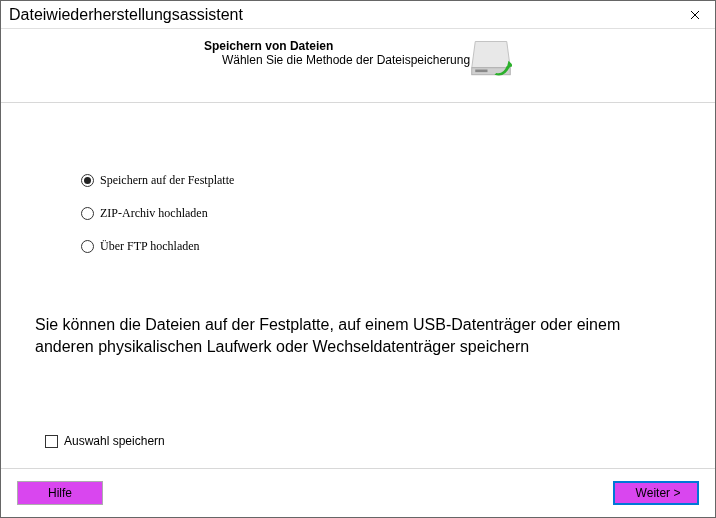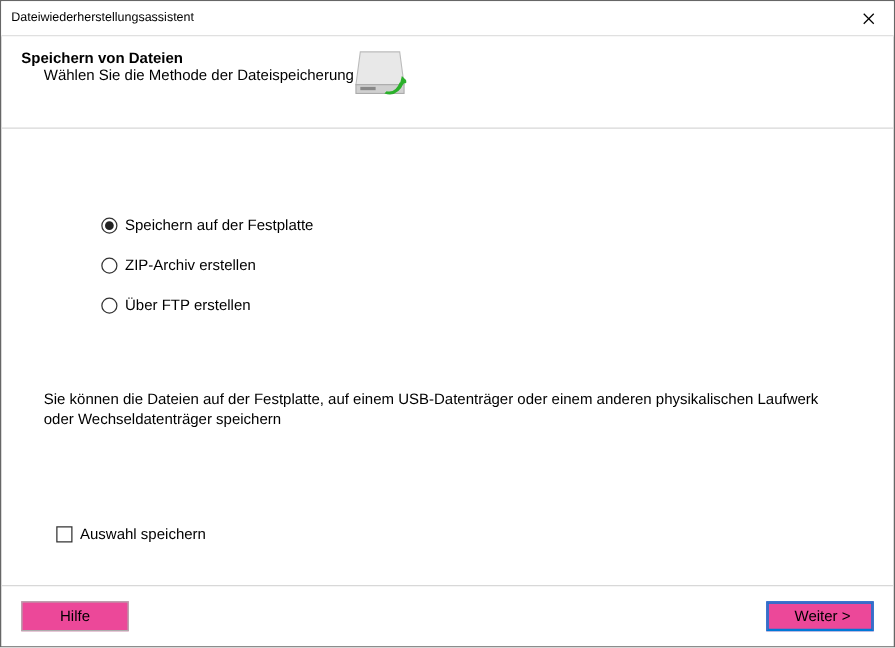--- a/index.html
+++ b/index.html
@@ -21,50 +21,51 @@
   }
   .titlebar {
     height: 28px;
     display: flex;
     align-items: center;
     justify-content: space-between;
     padding: 0 0 0 8px;
     border-bottom: 1px solid #e0e0e0;
     background: #ffffff;
   }
-  .titlebar .title { font-size: 10px; }
+  .titlebar .title { font-size: 16px; }
   .close-btn {
     width: 40px; height: 28px;
     display: flex; align-items: center; justify-content: center;
     font-size: 14px;
   }
   .header {
     padding: 10px 16px 20px 16px;
     display: flex;
-    justify-content: flex-start;
+    justify-content: center;
     align-items: flex-start;
     border-bottom: 1px solid #d8d8d8;
   }
   .header-text .heading {
     font-weight: bold;
     font-size: 12px;
     margin: 0;
   }
   .header-text .subheading {
     font-size: 12px;
     margin: 0 0 0 18px;
   }
   .header-icon svg { width: 42px; height: 40px; }
   .body {
     flex: 1;
     padding: 70px 30px 0 30px;
     position: relative;
   }
   .radios {
     margin-left: 50px;
+    font-family: Liberation Serif, serif;
   }
   .radio-row {
     display: flex;
     align-items: center;
     margin-bottom: 18px;
     cursor: default;
   }
   .radio {
     width: 13px; height: 13px;
     border: 1px solid #333;
@@ -77,48 +78,48 @@
   .radio.selected::after {
     content: "";
     width: 7px; height: 7px;
     background: #222;
     border-radius: 50%;
   }
   .description {
     margin-top: 60px;
     margin-left: 4px;
     margin-right: 10px;
-    font-size: 12px;
+    font-size: 16px;
     line-height: 1.35;
   }
   .checkbox-row {
     position: absolute;
     left: 44px;
-    bottom: 34px;
+    bottom: 20px;
     display: flex;
     align-items: center;
   }
   .checkbox {
     width: 13px; height: 13px;
     border: 1px solid #333;
     margin-right: 6px;
     background: #fff;
   }
   .footer {
     border-top: 1px solid #d8d8d8;
     padding: 12px 16px;
     display: flex;
     align-items: center;
   }
   .footer .spacer { flex: 1; }
   .btn {
     min-width: 86px;
     height: 24px;
     border: 1px solid #adadad;
-    background: #ec4899;
+    background: #d946ef;
     font-size: 12px;
     font-family: inherit;
     padding: 0 12px;
     margin-left: 8px;
     cursor: default;
     display: inline-flex;
     align-items: center;
     justify-content: center;
   }
   .btn.primary { border: 1px solid #0078d7; outline: 1px solid #0078d7; outline-offset: -2px; padding-left: 16px; }
@@ -158,26 +159,26 @@
   <div class="body">
     <div class="radios">
 
       <div class="radio-row">
         <span class="radio selected"></span>
         <span>Speichern auf der Festplatte</span>
       </div>
 
       <div class="radio-row">
         <span class="radio"></span>
-        <span>ZIP-Archiv erstellen</span>
+        <span>ZIP-Archiv hochladen</span>
       </div>
 
       <div class="radio-row">
         <span class="radio"></span>
-        <span>Über FTP erstellen</span>
+        <span>Über FTP hochladen</span>
       </div>
 
     </div>
 
     <div class="description">Sie können die Dateien auf der Festplatte, auf einem USB-Datenträger oder einem anderen physikalischen Laufwerk oder Wechseldatenträger speichern</div>
 
     <div class="checkbox-row">
       <span class="checkbox"></span>
       <span>Auswahl speichern</span>
     </div>

